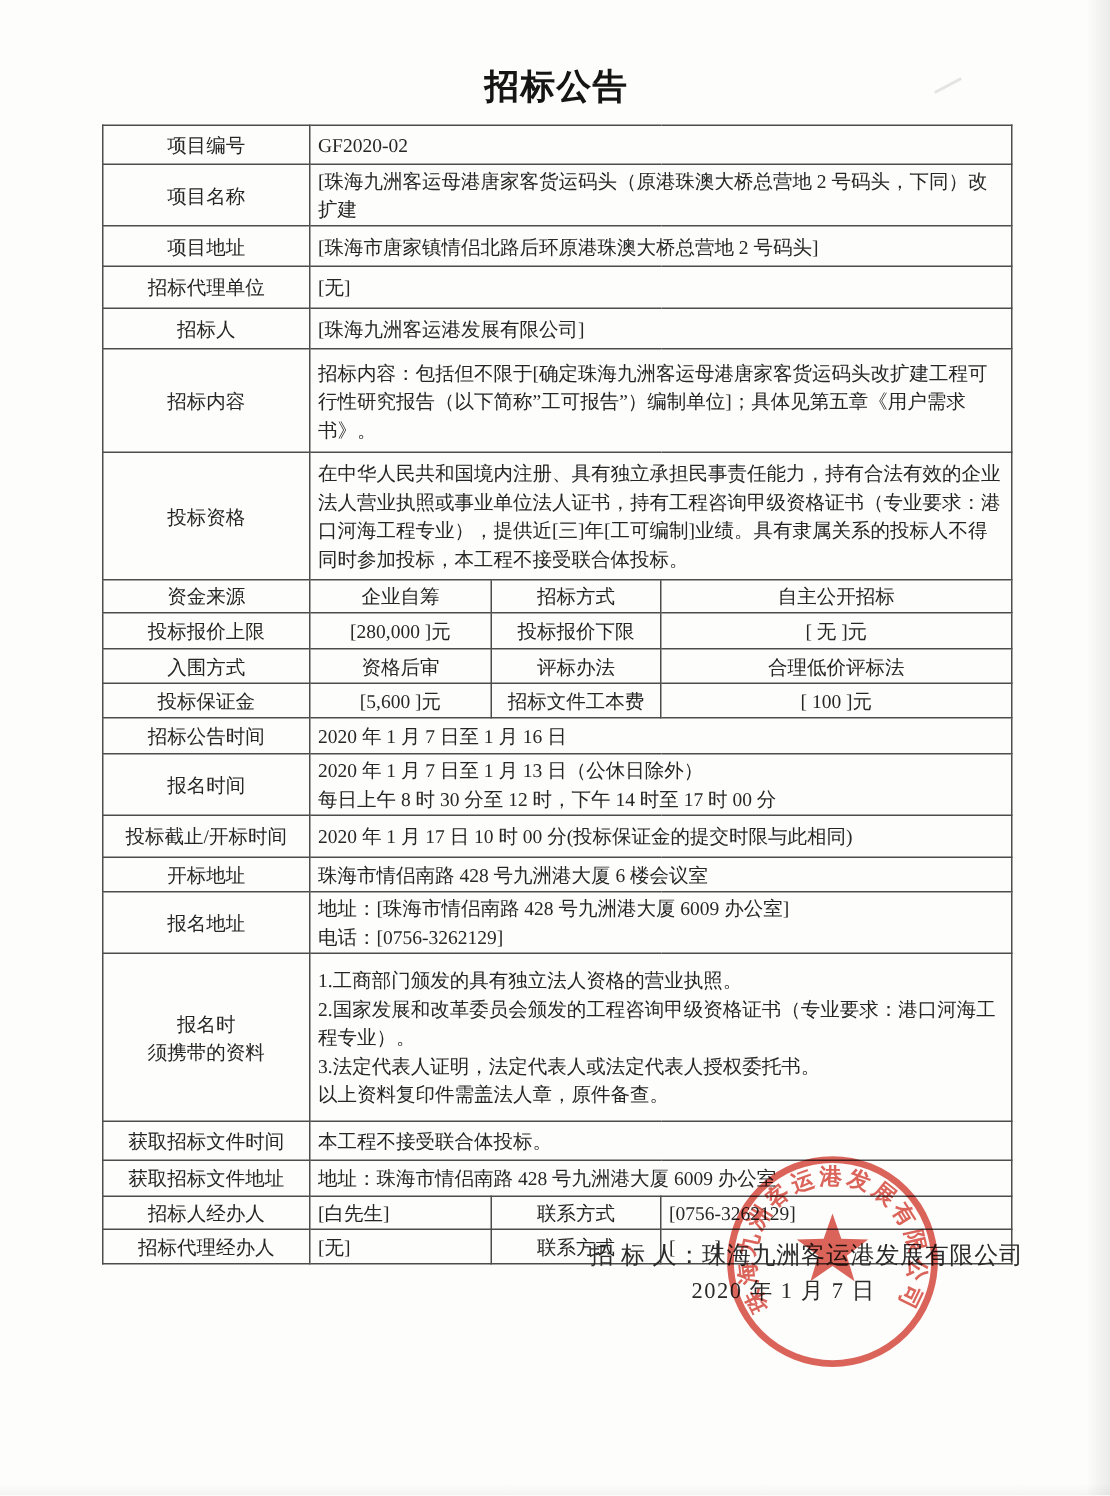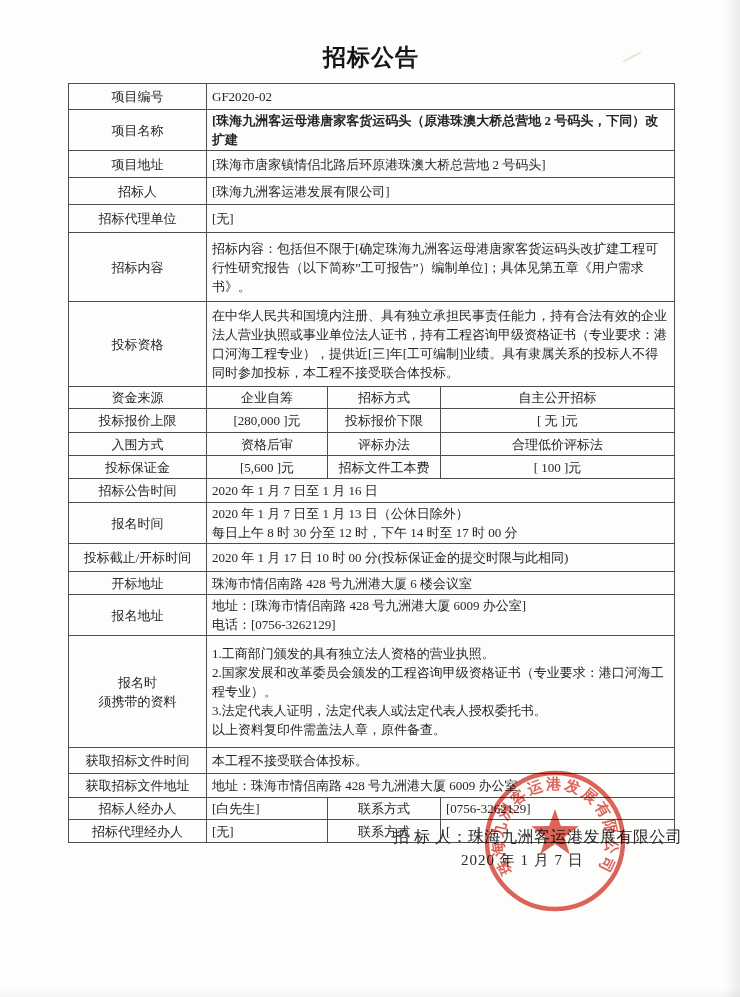--- a/index.html
+++ b/index.html
@@ -40,21 +40,21 @@
     font-size:13px;line-height:19px;
     padding:1px 5px;
     overflow:hidden;
   }
   .lbl{text-align:center;white-space:pre-line;margin-top:35px;}
   .val{text-align:left;white-space:pre-line;padding-left:7px;}
   .vc{text-align:center;}
   .lh25{line-height:25px;}
   .lh21{line-height:20.5px;}
   .lh22{line-height:22px;margin-left:13px;}
-  .fs12{font-size:12.5px;font-weight:bold;}
+  .fs12{font-size:12.5px;}
   .sign-line{
     position:absolute;left:393px;top:827px;
     font-size:16px;color:#2a2a2a;letter-spacing:.5px;
   }
   .date-line{
     position:absolute;left:461px;top:851px;
     font-size:15px;color:#2a2a2a;letter-spacing:1px;
   }
   .seal{
     position:absolute;left:483px;top:768px;
@@ -84,27 +84,27 @@
     <td class="val" colspan="3">GF2020-02</td>
   </tr>
   <tr style="height:24px">
     <td class="lbl">项目名称</td>
     <td class="val fs12" colspan="3">[珠海九洲客运母港唐家客货运码头（原港珠澳大桥总营地 2 号码头，下同）改扩建</td>
   </tr>
   <tr style="height:27px">
     <td class="lbl">项目地址</td>
     <td class="val" colspan="3">[珠海市唐家镇情侣北路后环原港珠澳大桥总营地 2 号码头]</td>
   </tr>
+  <tr style="height:28px">
+    <td class="lbl">招标代理单位</td>
+    <td class="val" colspan="3">[无]</td>
+  </tr>
   <tr style="height:27px">
     <td class="lbl">招标人</td>
     <td class="val" colspan="3">[珠海九洲客运港发展有限公司]</td>
-  </tr>
-  <tr style="height:28px">
-    <td class="lbl">招标代理单位</td>
-    <td class="val" colspan="3">[无]</td>
   </tr>
   <tr style="height:69px">
     <td class="lbl">招标内容</td>
     <td class="val lh25" colspan="3">招标内容：包括但不限于[确定珠海九洲客运母港唐家客货运码头改扩建工程可行性研究报告（以下简称”工可报告”）编制单位]；具体见第五章《用户需求书》。</td>
   </tr>
   <tr style="height:85px">
     <td class="lbl">投标资格</td>
     <td class="val lh21" colspan="3">在中华人民共和国境内注册、具有独立承担民事责任能力，持有合法有效的企业法人营业执照或事业单位法人证书，持有工程咨询甲级资格证书（专业要求：港口河海工程专业），提供近[三]年[工可编制]业绩。具有隶属关系的投标人不得同时参加投标，本工程不接受联合体投标。</td>
   </tr>
   <tr style="height:17px">

